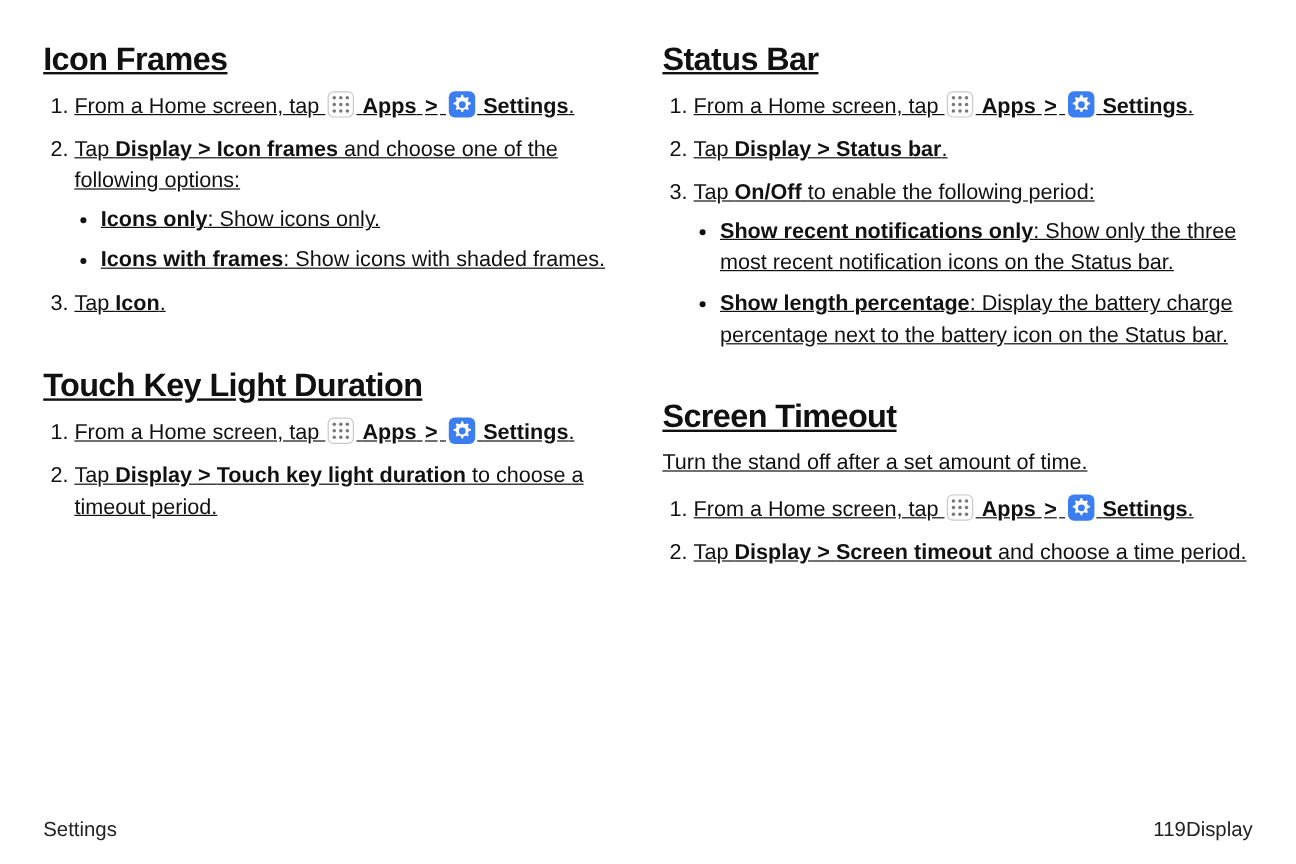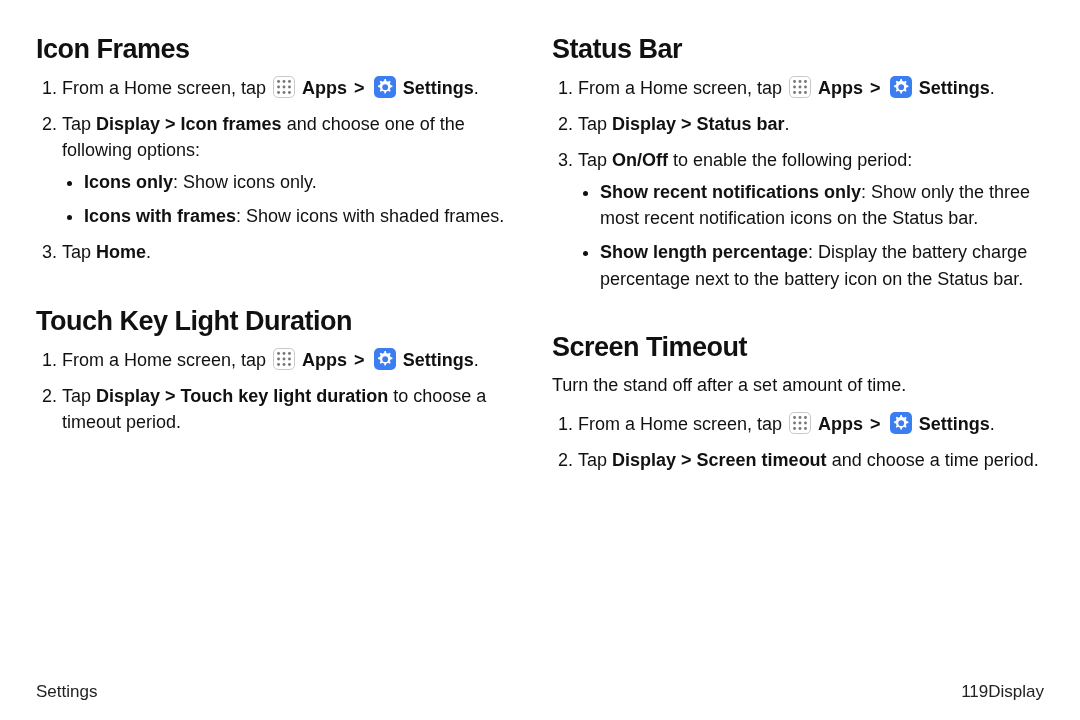--- a/index.html
+++ b/index.html
@@ -3,21 +3,21 @@
 <meta charset="utf-8">
 <style>
   * { box-sizing: border-box; margin: 0; padding: 0; }
   html, body { width: 1080px; height: 720px; background: #fff; font-family: Arial, Helvetica, sans-serif; color: #111; }
   .page {
     width: 1080px; height: 720px; padding: 34px 36px 0 36px;
     display: flex; flex-direction: column;
   }
   .content {
     flex: 1 1 auto;
-    display: flex; gap: 24px;
+    display: flex; gap: 24px; text-decoration: underline;
   }
   .col { flex: 1 1 0; }
   h2 {
     font-size: 27px; font-weight: 700; letter-spacing: -0.5px;
     margin: 0 0 10px 0;
   }
   p.lead { font-size: 18px; line-height: 1.35; margin-bottom: 14px; }
   ol { list-style: decimal; padding-left: 26px; margin-bottom: 12px; }
   ol > li { font-size: 18px; line-height: 1.45; margin-bottom: 10px; }
   ul.bullets { list-style: disc; padding-left: 22px; margin: 6px 0 10px 0; }
@@ -96,21 +96,21 @@
           <span class="b">Settings</span><span>.</span>
         </li>
         <li>
           <span>Tap </span><span class="b">Display</span><span class="b"> &gt; </span><span class="b">Icon frames</span><span> and choose one of the following options:</span>
           <ul class="bullets">
             <li><span class="b">Icons only</span><span>: Show icons only.</span></li>
             <li><span class="b">Icons with frames</span><span>: Show icons with shaded frames.</span></li>
           </ul>
         </li>
         <li>
-          <span>Tap </span><span class="b">Home</span><span>.</span>
+          <span>Tap </span><span class="b">Icon</span><span>.</span>
         </li>
       </ol>
 
       <div class="section-gap"></div>
 
       <h2>Touch Key Light Duration</h2>
       <ol>
         <li>
           <span>From a Home screen, tap </span>
           <span class="icon apps-icon">

